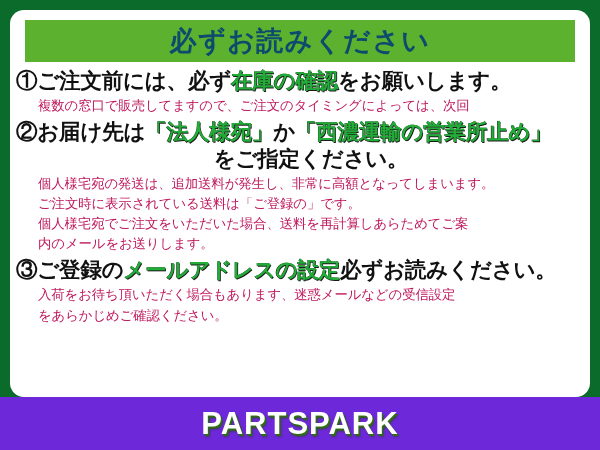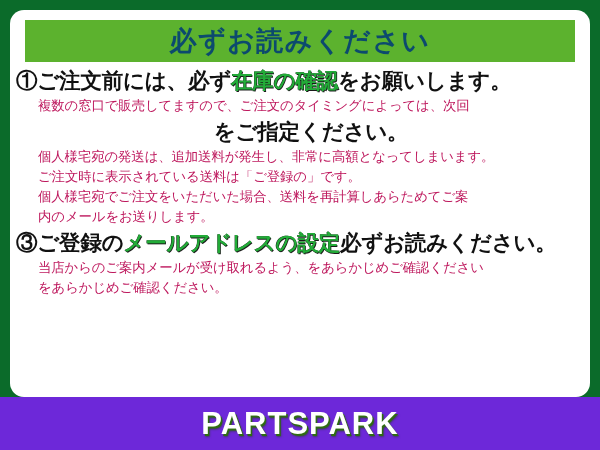--- a/index.html
+++ b/index.html
@@ -124,29 +124,30 @@
     <div id="title-bar">
       <span id="title-text">必ずお読みください</span>
     </div>
 
     <div id="items">
         <div class="item">
           <div class="item-heading"><span>①</span><span>ご注文前には、必ず</span><span class="hl">在庫の確認</span><span>をお願いします。</span></div>
           <div class="item-sub">複数の窓口で販売してますので、ご注文のタイミングによっては、次回</div>
         </div>
         <div class="item">
+          <div class="item-heading"><span>②</span><span>お届け先は</span><span class="hl">「法人様宛」</span><span>か</span><span class="hl">「西濃運輸の営業所止め」</span></div>
           <div class="item-heading heading-line-2"><span>をご指定ください。</span></div>
           <div class="item-sub">個人様宅宛の発送は、追加送料が発生し、非常に高額となってしまいます。</div>
           <div class="item-sub">ご注文時に表示されている送料は「ご登録の」です。</div>
           <div class="item-sub">個人様宅宛でご注文をいただいた場合、送料を再計算しあらためてご案</div>
           <div class="item-sub">内のメールをお送りします。</div>
         </div>
         <div class="item">
           <div class="item-heading"><span>③</span><span>ご登録の</span><span class="hl">メールアドレスの設定</span><span>必ずお読みください。</span></div>
-          <div class="item-sub">当店からのご案内メールが受け取れるよう、をあらかじめご確認ください</div>
+          <div class="item-sub">入荷をお待ち頂いただく場合もあります、迷惑メールなどの受信設定</div>
           <div class="item-sub">をあらかじめご確認ください。</div>
         </div>
       </div>
 
   </div>
 
   <div id="footer">
     <span id="footer-text">PARTSPARK</span>
   </div>
 

